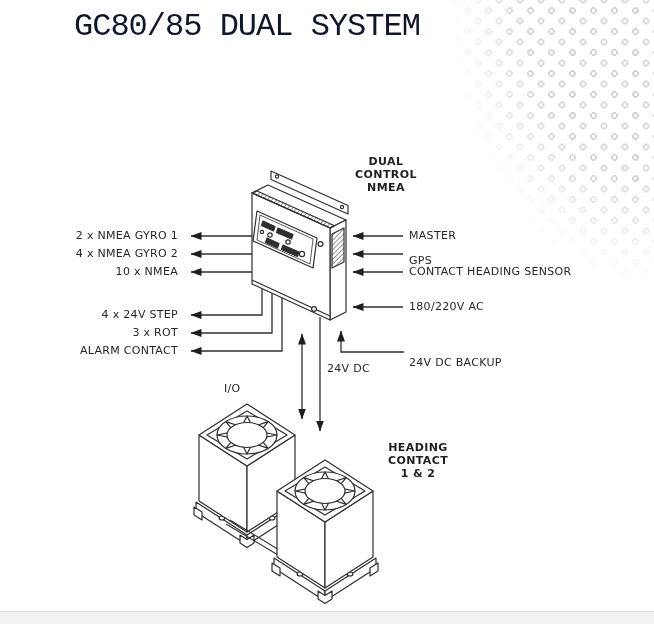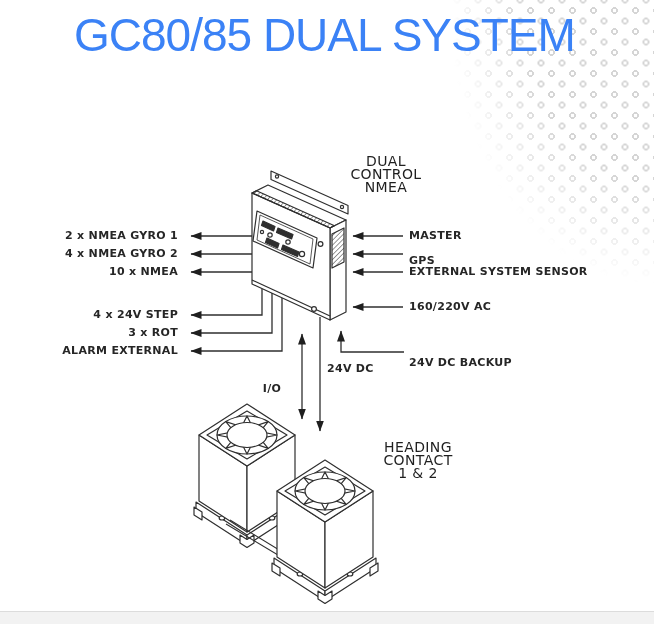--- a/index.html
+++ b/index.html
@@ -1,32 +1,32 @@
 <!DOCTYPE html>
 <html><head>
 <meta charset="utf-8">
 <style>
   html,body{margin:0;padding:0}
   body{width:654px;height:624px;position:relative;background:#ffffff;overflow:hidden;
        font-family:"DejaVu Sans",sans-serif}
-  .page-title{position:absolute;left:74px;top:8px;font-size:46px;letter-spacing:-1px;
-      color:#3b82f6;font-family:Liberation Sans, sans-serif;white-space:nowrap}
+  .page-title{position:absolute;left:74px;top:8px;font-size:32px;letter-spacing:-1px;
+      color:#0f172a;font-family:Liberation Mono, monospace;white-space:nowrap}
   .dots{position:absolute;top:0;right:0;width:218px;height:330px;pointer-events:none;
       background-image:
         radial-gradient(circle, rgba(255,255,255,0) 0 1.5px, #d5d5d5 1.6px 3.3px, rgba(255,255,255,0) 3.4px),
         radial-gradient(circle, rgba(255,255,255,0) 0 1.5px, #d5d5d5 1.6px 3.3px, rgba(255,255,255,0) 3.4px);
       background-size:21px 21px,21px 21px;
       background-position:0 0,10.5px 10.5px;
       -webkit-mask-image:radial-gradient(ellipse 115% 105% at 100% 0%, #000 52%, transparent 82%);
       mask-image:radial-gradient(ellipse 115% 105% at 100% 0%, #000 52%, transparent 82%)}
-  .lbl{position:absolute;font-size:11px;font-weight:bold;color:#262626;
+  .lbl{position:absolute;font-size:11px;font-weight:normal;color:#262626;
       letter-spacing:.3px;white-space:nowrap;line-height:13px}
   .lbl-left{left:30px;width:148px;text-align:right}
   .lbl-right{left:409px}
-  .unit-title{position:absolute;text-align:center;font-size:14px;font-weight:normal;
+  .unit-title{position:absolute;text-align:center;font-size:11px;font-weight:bold;
       line-height:13px;letter-spacing:.4px;color:#1f1f1f}
   .unit-title div{white-space:nowrap}
   svg.diagram{position:absolute;left:0;top:0}
   .footer{position:absolute;left:0;right:0;bottom:0;height:12px;background:#F2F2F2;
       border-top:1px solid #DCDCDC}
 </style>
 </head>
 <body>
 
 <div class="dots"></div>
@@ -126,24 +126,24 @@
   <div>HEADING</div>
   <div>CONTACT</div>
   <div>1 &amp; 2</div>
 </div>
 
 <div class="lbl lbl-left" style="top:229px">2 x NMEA GYRO 1</div>
 <div class="lbl lbl-left" style="top:247px">4 x NMEA GYRO 2</div>
 <div class="lbl lbl-left" style="top:265px">10 x NMEA</div>
 <div class="lbl lbl-left" style="top:308px">4 x 24V STEP</div>
 <div class="lbl lbl-left" style="top:326px">3 x ROT</div>
-<div class="lbl lbl-left" style="top:344px">ALARM EXTERNAL</div>
+<div class="lbl lbl-left" style="top:344px">ALARM CONTACT</div>
 
 <div class="lbl lbl-right" style="top:229px">MASTER</div>
 <div class="lbl lbl-right" style="top:254px">GPS</div>
-<div class="lbl lbl-right" style="top:265px">EXTERNAL SYSTEM SENSOR</div>
-<div class="lbl lbl-right" style="top:300px">160/220V AC</div>
+<div class="lbl lbl-right" style="top:265px">CONTACT HEADING SENSOR</div>
+<div class="lbl lbl-right" style="top:300px">180/220V AC</div>
 <div class="lbl lbl-right" style="top:356px">24V DC BACKUP</div>
 
-<div class="lbl" style="left:242px;top:382px;width:60px;text-align:center">I/O</div>
+<div class="lbl" style="left:224px;top:382px;width:60px;text-align:left">I/O</div>
 <div class="lbl" style="left:327px;top:362px">24V DC</div>
 
 <div class="footer"></div>
 
 </body></html>

